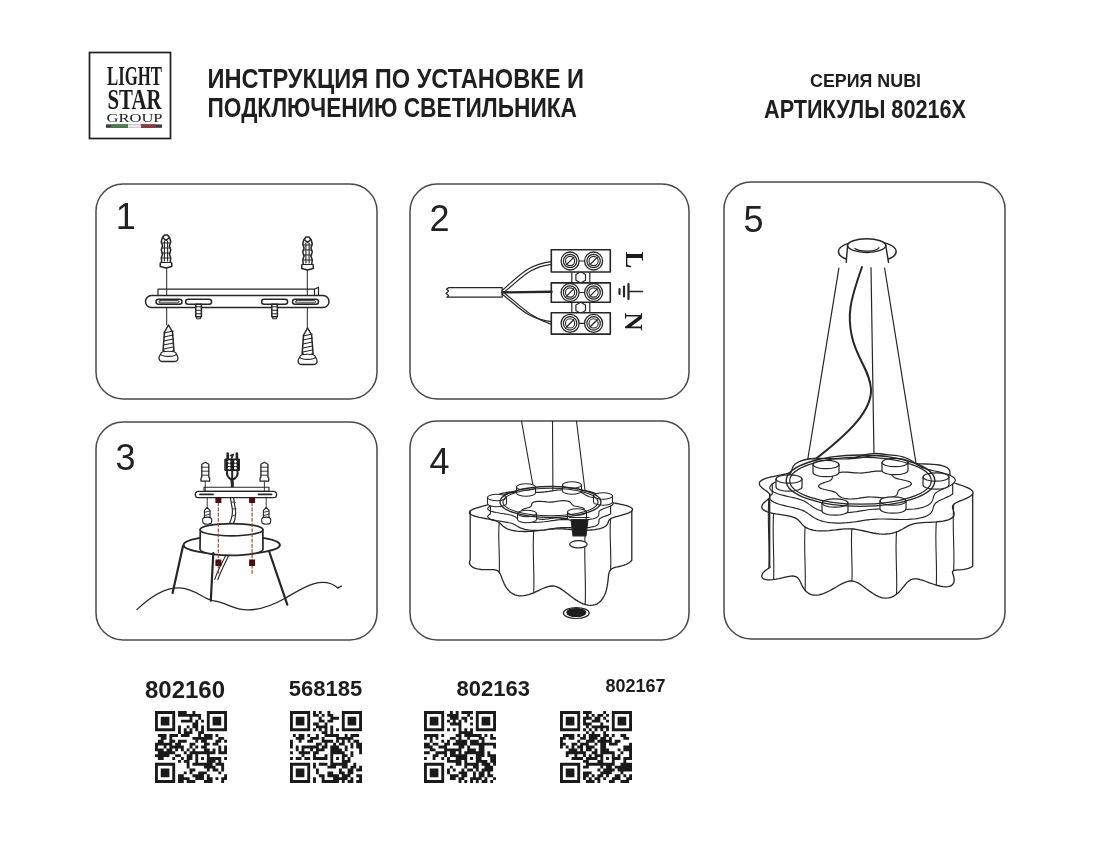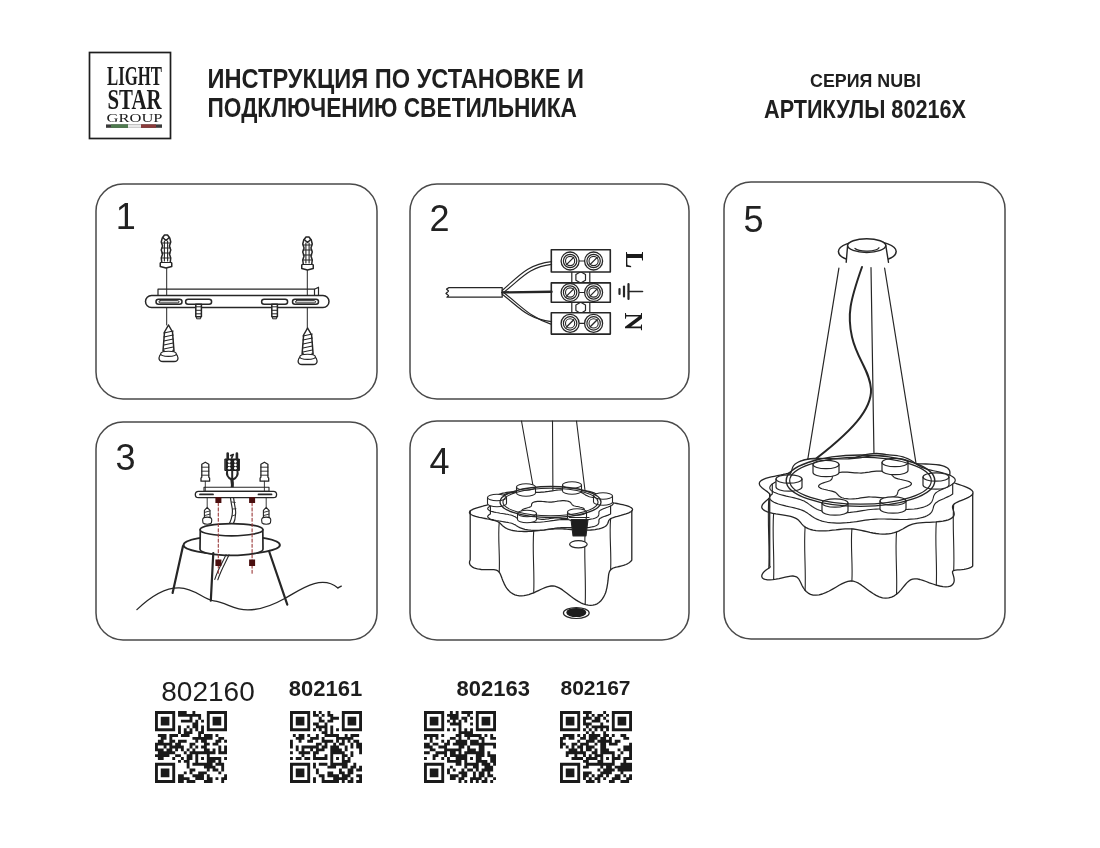--- a/index.html
+++ b/index.html
@@ -250,31 +250,31 @@
     <path d="M53,298 A13,4.2 0 0 0 79,298" fill="none" stroke-width="1.2"></path>
     <path d="M200,296 A13,4.2 0 0 1 226,296 L226,304 A13,4.2 0 0 1 200,304 Z" fill="#fff" stroke-width="1.2"></path>
     <path d="M200,296 A13,4.2 0 0 0 226,296" fill="none" stroke-width="1.2"></path>
     <path d="M99,322 A13,4.2 0 0 1 125,322 L125,330 A13,4.2 0 0 1 99,330 Z" fill="#fff" stroke-width="1.2"></path>
     <path d="M99,322 A13,4.2 0 0 0 125,322" fill="none" stroke-width="1.2"></path>
     <path d="M157,320 A13,4.2 0 0 1 183,320 L183,328 A13,4.2 0 0 1 157,328 Z" fill="#fff" stroke-width="1.2"></path>
     <path d="M157,320 A13,4.2 0 0 0 183,320" fill="none" stroke-width="1.2"></path>
     <ellipse cx="137.5" cy="299.7" rx="74.3" ry="25.7" stroke-width="1.4"></ellipse>
     <ellipse cx="137.5" cy="299.7" rx="70.8" ry="23.5" stroke-width="1.2"></ellipse>
   </svg>
-<div class="abs" style="left:138px;top:676px;width:140px;text-align:center;font-size:28px;font-weight:normal;color:#1d1d1d">802160</div>
+<div class="abs" style="left:115px;top:676px;width:140px;text-align:center;font-size:24px;font-weight:bold;color:#1d1d1d">802160</div>
 <svg class="abs" style="left:155px;top:711px" width="72" height="72" viewBox="0 0 72 72">
     <rect width="72" height="72" fill="#fff"></rect>
     <path d="M0.0 0.0h20.16v2.88h-20.16zM23.04 0.0h8.64v2.88h-8.64zM37.44 0.0h2.88v2.88h-2.88zM51.84 0.0h20.16v2.88h-20.16zM0.0 2.88h2.88v2.88h-2.88zM17.28 2.88h2.88v2.88h-2.88zM23.04 2.88h23.04v2.88h-23.04zM51.84 2.88h2.88v2.88h-2.88zM69.12 2.88h2.88v2.88h-2.88zM0.0 5.76h2.88v2.88h-2.88zM5.76 5.76h8.64v2.88h-8.64zM17.28 5.76h2.88v2.88h-2.88zM34.56 5.76h2.88v2.88h-2.88zM43.2 5.76h2.88v2.88h-2.88zM51.84 5.76h2.88v2.88h-2.88zM57.6 5.76h8.64v2.88h-8.64zM69.12 5.76h2.88v2.88h-2.88zM0.0 8.64h2.88v2.88h-2.88zM5.76 8.64h8.64v2.88h-8.64zM17.28 8.64h2.88v2.88h-2.88zM25.92 8.64h11.52v2.88h-11.52zM40.32 8.64h2.88v2.88h-2.88zM46.08 8.64h2.88v2.88h-2.88zM51.84 8.64h2.88v2.88h-2.88zM57.6 8.64h8.64v2.88h-8.64zM69.12 8.64h2.88v2.88h-2.88zM0.0 11.52h2.88v2.88h-2.88zM5.76 11.52h8.64v2.88h-8.64zM17.28 11.52h2.88v2.88h-2.88zM37.44 11.52h5.76v2.88h-5.76zM51.84 11.52h2.88v2.88h-2.88zM57.6 11.52h8.64v2.88h-8.64zM69.12 11.52h2.88v2.88h-2.88zM0.0 14.4h2.88v2.88h-2.88zM17.28 14.4h2.88v2.88h-2.88zM23.04 14.4h2.88v2.88h-2.88zM31.68 14.4h2.88v2.88h-2.88zM37.44 14.4h5.76v2.88h-5.76zM46.08 14.4h2.88v2.88h-2.88zM51.84 14.4h2.88v2.88h-2.88zM69.12 14.4h2.88v2.88h-2.88zM0.0 17.28h20.16v2.88h-20.16zM23.04 17.28h2.88v2.88h-2.88zM28.8 17.28h2.88v2.88h-2.88zM34.56 17.28h2.88v2.88h-2.88zM40.32 17.28h2.88v2.88h-2.88zM46.08 17.28h2.88v2.88h-2.88zM51.84 17.28h20.16v2.88h-20.16zM23.04 20.16h2.88v2.88h-2.88zM28.8 20.16h8.64v2.88h-8.64zM43.2 20.16h5.76v2.88h-5.76zM2.88 23.04h8.64v2.88h-8.64zM14.4 23.04h8.64v2.88h-8.64zM25.92 23.04h8.64v2.88h-8.64zM43.2 23.04h2.88v2.88h-2.88zM48.96 23.04h8.64v2.88h-8.64zM60.48 23.04h2.88v2.88h-2.88zM5.76 25.92h5.76v2.88h-5.76zM14.4 25.92h2.88v2.88h-2.88zM37.44 25.92h20.16v2.88h-20.16zM63.36 25.92h5.76v2.88h-5.76zM2.88 28.8h5.76v2.88h-5.76zM14.4 28.8h5.76v2.88h-5.76zM23.04 28.8h8.64v2.88h-8.64zM40.32 28.8h2.88v2.88h-2.88zM46.08 28.8h5.76v2.88h-5.76zM60.48 28.8h5.76v2.88h-5.76zM69.12 28.8h2.88v2.88h-2.88zM0.0 31.68h17.28v2.88h-17.28zM20.16 31.68h5.76v2.88h-5.76zM34.56 31.68h5.76v2.88h-5.76zM48.96 31.68h5.76v2.88h-5.76zM57.6 31.68h5.76v2.88h-5.76zM0.0 34.56h2.88v2.88h-2.88zM8.64 34.56h2.88v2.88h-2.88zM14.4 34.56h14.4v2.88h-14.4zM34.56 34.56h2.88v2.88h-2.88zM40.32 34.56h2.88v2.88h-2.88zM46.08 34.56h5.76v2.88h-5.76zM63.36 34.56h2.88v2.88h-2.88zM69.12 34.56h2.88v2.88h-2.88zM0.0 37.44h8.64v2.88h-8.64zM11.52 37.44h5.76v2.88h-5.76zM20.16 37.44h2.88v2.88h-2.88zM25.92 37.44h2.88v2.88h-2.88zM31.68 37.44h2.88v2.88h-2.88zM37.44 37.44h2.88v2.88h-2.88zM48.96 37.44h5.76v2.88h-5.76zM57.6 37.44h2.88v2.88h-2.88zM63.36 37.44h2.88v2.88h-2.88zM69.12 37.44h2.88v2.88h-2.88zM2.88 40.32h17.28v2.88h-17.28zM28.8 40.32h2.88v2.88h-2.88zM34.56 40.32h25.92v2.88h-25.92zM63.36 40.32h8.64v2.88h-8.64zM0.0 43.2h14.4v2.88h-14.4zM20.16 43.2h5.76v2.88h-5.76zM31.68 43.2h5.76v2.88h-5.76zM40.32 43.2h2.88v2.88h-2.88zM51.84 43.2h2.88v2.88h-2.88zM2.88 46.08h5.76v2.88h-5.76zM17.28 46.08h2.88v2.88h-2.88zM25.92 46.08h2.88v2.88h-2.88zM31.68 46.08h5.76v2.88h-5.76zM40.32 46.08h2.88v2.88h-2.88zM46.08 46.08h2.88v2.88h-2.88zM51.84 46.08h14.4v2.88h-14.4zM69.12 46.08h2.88v2.88h-2.88zM23.04 48.96h2.88v2.88h-2.88zM28.8 48.96h5.76v2.88h-5.76zM40.32 48.96h2.88v2.88h-2.88zM51.84 48.96h8.64v2.88h-8.64zM63.36 48.96h2.88v2.88h-2.88zM0.0 51.84h20.16v2.88h-20.16zM31.68 51.84h2.88v2.88h-2.88zM37.44 51.84h20.16v2.88h-20.16zM60.48 51.84h8.64v2.88h-8.64zM0.0 54.72h2.88v2.88h-2.88zM17.28 54.72h2.88v2.88h-2.88zM31.68 54.72h2.88v2.88h-2.88zM48.96 54.72h11.52v2.88h-11.52zM66.24 54.72h2.88v2.88h-2.88zM0.0 57.6h2.88v2.88h-2.88zM5.76 57.6h8.64v2.88h-8.64zM17.28 57.6h2.88v2.88h-2.88zM34.56 57.6h5.76v2.88h-5.76zM51.84 57.6h2.88v2.88h-2.88zM57.6 57.6h5.76v2.88h-5.76zM66.24 57.6h2.88v2.88h-2.88zM0.0 60.48h2.88v2.88h-2.88zM5.76 60.48h8.64v2.88h-8.64zM17.28 60.48h2.88v2.88h-2.88zM28.8 60.48h2.88v2.88h-2.88zM34.56 60.48h2.88v2.88h-2.88zM43.2 60.48h8.64v2.88h-8.64zM63.36 60.48h2.88v2.88h-2.88zM0.0 63.36h2.88v2.88h-2.88zM5.76 63.36h8.64v2.88h-8.64zM17.28 63.36h2.88v2.88h-2.88zM23.04 63.36h5.76v2.88h-5.76zM37.44 63.36h11.52v2.88h-11.52zM51.84 63.36h2.88v2.88h-2.88zM69.12 63.36h2.88v2.88h-2.88zM0.0 66.24h2.88v2.88h-2.88zM17.28 66.24h2.88v2.88h-2.88zM23.04 66.24h11.52v2.88h-11.52zM40.32 66.24h8.64v2.88h-8.64zM51.84 66.24h5.76v2.88h-5.76zM60.48 66.24h2.88v2.88h-2.88zM66.24 66.24h5.76v2.88h-5.76zM0.0 69.12h20.16v2.88h-20.16zM23.04 69.12h5.76v2.88h-5.76zM31.68 69.12h8.64v2.88h-8.64zM48.96 69.12h8.64v2.88h-8.64zM66.24 69.12h2.88v2.88h-2.88z" fill="#1a1a1a"></path>
   </svg>
-<div class="abs" style="left:255.5px;top:676px;width:140px;text-align:center;font-size:22px;font-weight:bold;color:#1d1d1d">802161</div>
+<div class="abs" style="left:255.5px;top:676px;width:140px;text-align:center;font-size:22px;font-weight:bold;color:#1d1d1d">568185</div>
 <svg class="abs" style="left:289.5px;top:711px" width="72" height="72" viewBox="0 0 72 72">
     <rect width="72" height="72" fill="#fff"></rect>
     <path d="M0.0 0.0h20.16v2.88h-20.16zM23.04 0.0h2.88v2.88h-2.88zM28.8 0.0h2.88v2.88h-2.88zM37.44 0.0h2.88v2.88h-2.88zM51.84 0.0h20.16v2.88h-20.16zM0.0 2.88h2.88v2.88h-2.88zM17.28 2.88h2.88v2.88h-2.88zM23.04 2.88h5.76v2.88h-5.76zM31.68 2.88h2.88v2.88h-2.88zM37.44 2.88h5.76v2.88h-5.76zM51.84 2.88h2.88v2.88h-2.88zM69.12 2.88h2.88v2.88h-2.88zM0.0 5.76h2.88v2.88h-2.88zM5.76 5.76h8.64v2.88h-8.64zM17.28 5.76h2.88v2.88h-2.88zM28.8 5.76h2.88v2.88h-2.88zM40.32 5.76h8.64v2.88h-8.64zM51.84 5.76h2.88v2.88h-2.88zM57.6 5.76h8.64v2.88h-8.64zM69.12 5.76h2.88v2.88h-2.88zM0.0 8.64h2.88v2.88h-2.88zM5.76 8.64h8.64v2.88h-8.64zM17.28 8.64h2.88v2.88h-2.88zM28.8 8.64h5.76v2.88h-5.76zM37.44 8.64h5.76v2.88h-5.76zM51.84 8.64h2.88v2.88h-2.88zM57.6 8.64h8.64v2.88h-8.64zM69.12 8.64h2.88v2.88h-2.88zM0.0 11.52h2.88v2.88h-2.88zM5.76 11.52h8.64v2.88h-8.64zM17.28 11.52h2.88v2.88h-2.88zM23.04 11.52h5.76v2.88h-5.76zM34.56 11.52h2.88v2.88h-2.88zM51.84 11.52h2.88v2.88h-2.88zM57.6 11.52h8.64v2.88h-8.64zM69.12 11.52h2.88v2.88h-2.88zM0.0 14.4h2.88v2.88h-2.88zM17.28 14.4h2.88v2.88h-2.88zM25.92 14.4h11.52v2.88h-11.52zM40.32 14.4h2.88v2.88h-2.88zM51.84 14.4h2.88v2.88h-2.88zM69.12 14.4h2.88v2.88h-2.88zM0.0 17.28h20.16v2.88h-20.16zM23.04 17.28h2.88v2.88h-2.88zM28.8 17.28h2.88v2.88h-2.88zM34.56 17.28h2.88v2.88h-2.88zM40.32 17.28h2.88v2.88h-2.88zM46.08 17.28h2.88v2.88h-2.88zM51.84 17.28h20.16v2.88h-20.16zM31.68 20.16h5.76v2.88h-5.76zM40.32 20.16h2.88v2.88h-2.88zM2.88 23.04h2.88v2.88h-2.88zM8.64 23.04h5.76v2.88h-5.76zM17.28 23.04h2.88v2.88h-2.88zM25.92 23.04h2.88v2.88h-2.88zM34.56 23.04h14.4v2.88h-14.4zM54.72 23.04h2.88v2.88h-2.88zM60.48 23.04h8.64v2.88h-8.64zM5.76 25.92h8.64v2.88h-8.64zM20.16 25.92h8.64v2.88h-8.64zM31.68 25.92h2.88v2.88h-2.88zM46.08 25.92h17.28v2.88h-17.28zM0.0 28.8h2.88v2.88h-2.88zM8.64 28.8h2.88v2.88h-2.88zM17.28 28.8h5.76v2.88h-5.76zM31.68 28.8h11.52v2.88h-11.52zM46.08 28.8h2.88v2.88h-2.88zM51.84 28.8h2.88v2.88h-2.88zM57.6 28.8h2.88v2.88h-2.88zM63.36 28.8h5.76v2.88h-5.76zM0.0 31.68h2.88v2.88h-2.88zM25.92 31.68h5.76v2.88h-5.76zM34.56 31.68h2.88v2.88h-2.88zM43.2 31.68h2.88v2.88h-2.88zM48.96 31.68h5.76v2.88h-5.76zM60.48 31.68h2.88v2.88h-2.88zM66.24 31.68h5.76v2.88h-5.76zM0.0 34.56h2.88v2.88h-2.88zM5.76 34.56h2.88v2.88h-2.88zM11.52 34.56h17.28v2.88h-17.28zM31.68 34.56h5.76v2.88h-5.76zM40.32 34.56h8.64v2.88h-8.64zM54.72 34.56h2.88v2.88h-2.88zM60.48 34.56h2.88v2.88h-2.88zM66.24 34.56h5.76v2.88h-5.76zM5.76 37.44h2.88v2.88h-2.88zM11.52 37.44h2.88v2.88h-2.88zM20.16 37.44h2.88v2.88h-2.88zM25.92 37.44h8.64v2.88h-8.64zM40.32 37.44h11.52v2.88h-11.52zM54.72 37.44h2.88v2.88h-2.88zM69.12 37.44h2.88v2.88h-2.88zM0.0 40.32h2.88v2.88h-2.88zM8.64 40.32h11.52v2.88h-11.52zM23.04 40.32h5.76v2.88h-5.76zM40.32 40.32h14.4v2.88h-14.4zM60.48 40.32h2.88v2.88h-2.88zM69.12 40.32h2.88v2.88h-2.88zM11.52 43.2h2.88v2.88h-2.88zM23.04 43.2h2.88v2.88h-2.88zM34.56 43.2h2.88v2.88h-2.88zM40.32 43.2h2.88v2.88h-2.88zM51.84 43.2h5.76v2.88h-5.76zM60.48 43.2h2.88v2.88h-2.88zM0.0 46.08h2.88v2.88h-2.88zM5.76 46.08h5.76v2.88h-5.76zM14.4 46.08h5.76v2.88h-5.76zM23.04 46.08h14.4v2.88h-14.4zM40.32 46.08h2.88v2.88h-2.88zM46.08 46.08h2.88v2.88h-2.88zM51.84 46.08h2.88v2.88h-2.88zM57.6 46.08h2.88v2.88h-2.88zM40.32 48.96h2.88v2.88h-2.88zM51.84 48.96h8.64v2.88h-8.64zM0.0 51.84h20.16v2.88h-20.16zM23.04 51.84h2.88v2.88h-2.88zM28.8 51.84h8.64v2.88h-8.64zM40.32 51.84h17.28v2.88h-17.28zM63.36 51.84h2.88v2.88h-2.88zM0.0 54.72h2.88v2.88h-2.88zM17.28 54.72h2.88v2.88h-2.88zM23.04 54.72h2.88v2.88h-2.88zM37.44 54.72h8.64v2.88h-8.64zM51.84 54.72h5.76v2.88h-5.76zM60.48 54.72h5.76v2.88h-5.76zM69.12 54.72h2.88v2.88h-2.88zM0.0 57.6h2.88v2.88h-2.88zM5.76 57.6h8.64v2.88h-8.64zM17.28 57.6h2.88v2.88h-2.88zM25.92 57.6h2.88v2.88h-2.88zM48.96 57.6h2.88v2.88h-2.88zM57.6 57.6h5.76v2.88h-5.76zM66.24 57.6h5.76v2.88h-5.76zM0.0 60.48h2.88v2.88h-2.88zM5.76 60.48h8.64v2.88h-8.64zM17.28 60.48h2.88v2.88h-2.88zM25.92 60.48h2.88v2.88h-2.88zM37.44 60.48h5.76v2.88h-5.76zM48.96 60.48h5.76v2.88h-5.76zM57.6 60.48h5.76v2.88h-5.76zM0.0 63.36h2.88v2.88h-2.88zM5.76 63.36h8.64v2.88h-8.64zM17.28 63.36h2.88v2.88h-2.88zM28.8 63.36h5.76v2.88h-5.76zM37.44 63.36h11.52v2.88h-11.52zM51.84 63.36h8.64v2.88h-8.64zM66.24 63.36h5.76v2.88h-5.76zM0.0 66.24h2.88v2.88h-2.88zM17.28 66.24h2.88v2.88h-2.88zM23.04 66.24h2.88v2.88h-2.88zM31.68 66.24h2.88v2.88h-2.88zM43.2 66.24h14.4v2.88h-14.4zM60.48 66.24h2.88v2.88h-2.88zM69.12 66.24h2.88v2.88h-2.88zM0.0 69.12h20.16v2.88h-20.16zM23.04 69.12h2.88v2.88h-2.88zM31.68 69.12h17.28v2.88h-17.28zM51.84 69.12h2.88v2.88h-2.88zM57.6 69.12h5.76v2.88h-5.76zM66.24 69.12h5.76v2.88h-5.76z" fill="#1a1a1a"></path>
   </svg>
 <div class="abs" style="left:390px;top:676px;width:140px;text-align:right;font-size:22px;font-weight:bold;color:#1d1d1d">802163</div>
 <svg class="abs" style="left:424px;top:711px" width="72" height="72" viewBox="0 0 72 72">
     <rect width="72" height="72" fill="#fff"></rect>
     <path d="M0.0 0.0h20.16v2.88h-20.16zM25.92 0.0h2.88v2.88h-2.88zM31.68 0.0h2.88v2.88h-2.88zM37.44 0.0h11.52v2.88h-11.52zM51.84 0.0h20.16v2.88h-20.16zM0.0 2.88h2.88v2.88h-2.88zM17.28 2.88h2.88v2.88h-2.88zM23.04 2.88h11.52v2.88h-11.52zM43.2 2.88h2.88v2.88h-2.88zM51.84 2.88h2.88v2.88h-2.88zM69.12 2.88h2.88v2.88h-2.88zM0.0 5.76h2.88v2.88h-2.88zM5.76 5.76h8.64v2.88h-8.64zM17.28 5.76h2.88v2.88h-2.88zM25.92 5.76h8.64v2.88h-8.64zM37.44 5.76h5.76v2.88h-5.76zM46.08 5.76h2.88v2.88h-2.88zM51.84 5.76h2.88v2.88h-2.88zM57.6 5.76h8.64v2.88h-8.64zM69.12 5.76h2.88v2.88h-2.88zM0.0 8.64h2.88v2.88h-2.88zM5.76 8.64h8.64v2.88h-8.64zM17.28 8.64h2.88v2.88h-2.88zM23.04 8.64h2.88v2.88h-2.88zM28.8 8.64h2.88v2.88h-2.88zM34.56 8.64h2.88v2.88h-2.88zM40.32 8.64h2.88v2.88h-2.88zM51.84 8.64h2.88v2.88h-2.88zM57.6 8.64h8.64v2.88h-8.64zM69.12 8.64h2.88v2.88h-2.88zM0.0 11.52h2.88v2.88h-2.88zM5.76 11.52h8.64v2.88h-8.64zM17.28 11.52h2.88v2.88h-2.88zM25.92 11.52h11.52v2.88h-11.52zM46.08 11.52h2.88v2.88h-2.88zM51.84 11.52h2.88v2.88h-2.88zM57.6 11.52h8.64v2.88h-8.64zM69.12 11.52h2.88v2.88h-2.88zM0.0 14.4h2.88v2.88h-2.88zM17.28 14.4h2.88v2.88h-2.88zM34.56 14.4h2.88v2.88h-2.88zM51.84 14.4h2.88v2.88h-2.88zM69.12 14.4h2.88v2.88h-2.88zM0.0 17.28h20.16v2.88h-20.16zM23.04 17.28h2.88v2.88h-2.88zM28.8 17.28h2.88v2.88h-2.88zM34.56 17.28h2.88v2.88h-2.88zM40.32 17.28h2.88v2.88h-2.88zM46.08 17.28h2.88v2.88h-2.88zM51.84 17.28h20.16v2.88h-20.16zM34.56 20.16h14.4v2.88h-14.4zM0.0 23.04h14.4v2.88h-14.4zM17.28 23.04h2.88v2.88h-2.88zM31.68 23.04h5.76v2.88h-5.76zM40.32 23.04h17.28v2.88h-17.28zM60.48 23.04h2.88v2.88h-2.88zM66.24 23.04h2.88v2.88h-2.88zM0.0 25.92h2.88v2.88h-2.88zM5.76 25.92h2.88v2.88h-2.88zM11.52 25.92h2.88v2.88h-2.88zM25.92 25.92h5.76v2.88h-5.76zM34.56 25.92h2.88v2.88h-2.88zM43.2 25.92h2.88v2.88h-2.88zM54.72 25.92h5.76v2.88h-5.76zM66.24 25.92h5.76v2.88h-5.76zM5.76 28.8h2.88v2.88h-2.88zM17.28 28.8h2.88v2.88h-2.88zM23.04 28.8h2.88v2.88h-2.88zM31.68 28.8h11.52v2.88h-11.52zM46.08 28.8h8.64v2.88h-8.64zM57.6 28.8h2.88v2.88h-2.88zM0.0 31.68h5.76v2.88h-5.76zM8.64 31.68h5.76v2.88h-5.76zM20.16 31.68h5.76v2.88h-5.76zM28.8 31.68h14.4v2.88h-14.4zM46.08 31.68h25.92v2.88h-25.92zM0.0 34.56h8.64v2.88h-8.64zM14.4 34.56h8.64v2.88h-8.64zM34.56 34.56h5.76v2.88h-5.76zM43.2 34.56h2.88v2.88h-2.88zM54.72 34.56h5.76v2.88h-5.76zM69.12 34.56h2.88v2.88h-2.88zM5.76 37.44h5.76v2.88h-5.76zM20.16 37.44h17.28v2.88h-17.28zM43.2 37.44h8.64v2.88h-8.64zM54.72 37.44h5.76v2.88h-5.76zM0.0 40.32h5.76v2.88h-5.76zM11.52 40.32h11.52v2.88h-11.52zM25.92 40.32h5.76v2.88h-5.76zM34.56 40.32h2.88v2.88h-2.88zM40.32 40.32h20.16v2.88h-20.16zM63.36 40.32h2.88v2.88h-2.88zM8.64 43.2h5.76v2.88h-5.76zM20.16 43.2h2.88v2.88h-2.88zM25.92 43.2h17.28v2.88h-17.28zM51.84 43.2h8.64v2.88h-8.64zM63.36 43.2h8.64v2.88h-8.64zM0.0 46.08h2.88v2.88h-2.88zM8.64 46.08h2.88v2.88h-2.88zM17.28 46.08h2.88v2.88h-2.88zM23.04 46.08h2.88v2.88h-2.88zM31.68 46.08h11.52v2.88h-11.52zM46.08 46.08h2.88v2.88h-2.88zM51.84 46.08h5.76v2.88h-5.76zM66.24 46.08h5.76v2.88h-5.76zM23.04 48.96h14.4v2.88h-14.4zM40.32 48.96h2.88v2.88h-2.88zM51.84 48.96h11.52v2.88h-11.52zM66.24 48.96h5.76v2.88h-5.76zM0.0 51.84h20.16v2.88h-20.16zM31.68 51.84h5.76v2.88h-5.76zM40.32 51.84h14.4v2.88h-14.4zM57.6 51.84h8.64v2.88h-8.64zM69.12 51.84h2.88v2.88h-2.88zM0.0 54.72h2.88v2.88h-2.88zM17.28 54.72h2.88v2.88h-2.88zM25.92 54.72h2.88v2.88h-2.88zM40.32 54.72h2.88v2.88h-2.88zM48.96 54.72h5.76v2.88h-5.76zM60.48 54.72h8.64v2.88h-8.64zM0.0 57.6h2.88v2.88h-2.88zM5.76 57.6h8.64v2.88h-8.64zM17.28 57.6h2.88v2.88h-2.88zM23.04 57.6h2.88v2.88h-2.88zM28.8 57.6h2.88v2.88h-2.88zM37.44 57.6h2.88v2.88h-2.88zM43.2 57.6h5.76v2.88h-5.76zM51.84 57.6h2.88v2.88h-2.88zM57.6 57.6h11.52v2.88h-11.52zM0.0 60.48h2.88v2.88h-2.88zM5.76 60.48h8.64v2.88h-8.64zM17.28 60.48h2.88v2.88h-2.88zM23.04 60.48h2.88v2.88h-2.88zM34.56 60.48h8.64v2.88h-8.64zM48.96 60.48h2.88v2.88h-2.88zM54.72 60.48h5.76v2.88h-5.76zM63.36 60.48h2.88v2.88h-2.88zM0.0 63.36h2.88v2.88h-2.88zM5.76 63.36h8.64v2.88h-8.64zM17.28 63.36h2.88v2.88h-2.88zM25.92 63.36h8.64v2.88h-8.64zM37.44 63.36h5.76v2.88h-5.76zM48.96 63.36h2.88v2.88h-2.88zM54.72 63.36h5.76v2.88h-5.76zM63.36 63.36h5.76v2.88h-5.76zM0.0 66.24h2.88v2.88h-2.88zM17.28 66.24h2.88v2.88h-2.88zM25.92 66.24h5.76v2.88h-5.76zM34.56 66.24h5.76v2.88h-5.76zM46.08 66.24h11.52v2.88h-11.52zM60.48 66.24h2.88v2.88h-2.88zM69.12 66.24h2.88v2.88h-2.88zM0.0 69.12h20.16v2.88h-20.16zM34.56 69.12h2.88v2.88h-2.88zM40.32 69.12h2.88v2.88h-2.88zM46.08 69.12h2.88v2.88h-2.88zM51.84 69.12h2.88v2.88h-2.88zM57.6 69.12h5.76v2.88h-5.76zM66.24 69.12h2.88v2.88h-2.88z" fill="#1a1a1a"></path>
   </svg>
-<div class="abs" style="left:525.5px;top:676px;width:140px;text-align:center;font-size:21px;font-weight:bold;color:#1d1d1d">802167</div>
+<div class="abs" style="left:525.5px;top:676px;width:140px;text-align:right;font-size:18px;font-weight:bold;color:#1d1d1d">802167</div>
 <svg class="abs" style="left:559.5px;top:711px" width="72" height="72" viewBox="0 0 72 72">
     <rect width="72" height="72" fill="#fff"></rect>
     <path d="M0.0 0.0h20.16v2.88h-20.16zM23.04 0.0h8.64v2.88h-8.64zM43.2 0.0h2.88v2.88h-2.88zM51.84 0.0h20.16v2.88h-20.16zM0.0 2.88h2.88v2.88h-2.88zM17.28 2.88h2.88v2.88h-2.88zM25.92 2.88h2.88v2.88h-2.88zM31.68 2.88h2.88v2.88h-2.88zM37.44 2.88h5.76v2.88h-5.76zM46.08 2.88h2.88v2.88h-2.88zM51.84 2.88h2.88v2.88h-2.88zM69.12 2.88h2.88v2.88h-2.88zM0.0 5.76h2.88v2.88h-2.88zM5.76 5.76h8.64v2.88h-8.64zM17.28 5.76h2.88v2.88h-2.88zM23.04 5.76h8.64v2.88h-8.64zM34.56 5.76h5.76v2.88h-5.76zM43.2 5.76h2.88v2.88h-2.88zM51.84 5.76h2.88v2.88h-2.88zM57.6 5.76h8.64v2.88h-8.64zM69.12 5.76h2.88v2.88h-2.88zM0.0 8.64h2.88v2.88h-2.88zM5.76 8.64h8.64v2.88h-8.64zM17.28 8.64h2.88v2.88h-2.88zM23.04 8.64h2.88v2.88h-2.88zM31.68 8.64h8.64v2.88h-8.64zM46.08 8.64h2.88v2.88h-2.88zM51.84 8.64h2.88v2.88h-2.88zM57.6 8.64h8.64v2.88h-8.64zM69.12 8.64h2.88v2.88h-2.88zM0.0 11.52h2.88v2.88h-2.88zM5.76 11.52h8.64v2.88h-8.64zM17.28 11.52h2.88v2.88h-2.88zM23.04 11.52h8.64v2.88h-8.64zM40.32 11.52h2.88v2.88h-2.88zM51.84 11.52h2.88v2.88h-2.88zM57.6 11.52h8.64v2.88h-8.64zM69.12 11.52h2.88v2.88h-2.88zM0.0 14.4h2.88v2.88h-2.88zM17.28 14.4h2.88v2.88h-2.88zM25.92 14.4h2.88v2.88h-2.88zM31.68 14.4h17.28v2.88h-17.28zM51.84 14.4h2.88v2.88h-2.88zM69.12 14.4h2.88v2.88h-2.88zM0.0 17.28h20.16v2.88h-20.16zM23.04 17.28h2.88v2.88h-2.88zM28.8 17.28h2.88v2.88h-2.88zM34.56 17.28h2.88v2.88h-2.88zM40.32 17.28h2.88v2.88h-2.88zM46.08 17.28h2.88v2.88h-2.88zM51.84 17.28h20.16v2.88h-20.16zM25.92 20.16h2.88v2.88h-2.88zM31.68 20.16h2.88v2.88h-2.88zM43.2 20.16h2.88v2.88h-2.88zM2.88 23.04h11.52v2.88h-11.52zM17.28 23.04h2.88v2.88h-2.88zM23.04 23.04h2.88v2.88h-2.88zM28.8 23.04h11.52v2.88h-11.52zM43.2 23.04h5.76v2.88h-5.76zM51.84 23.04h2.88v2.88h-2.88zM60.48 23.04h5.76v2.88h-5.76zM0.0 25.92h5.76v2.88h-5.76zM8.64 25.92h5.76v2.88h-5.76zM20.16 25.92h5.76v2.88h-5.76zM28.8 25.92h8.64v2.88h-8.64zM40.32 25.92h5.76v2.88h-5.76zM48.96 25.92h2.88v2.88h-2.88zM63.36 25.92h5.76v2.88h-5.76zM0.0 28.8h2.88v2.88h-2.88zM17.28 28.8h2.88v2.88h-2.88zM25.92 28.8h8.64v2.88h-8.64zM37.44 28.8h14.4v2.88h-14.4zM54.72 28.8h5.76v2.88h-5.76zM0.0 31.68h5.76v2.88h-5.76zM11.52 31.68h5.76v2.88h-5.76zM20.16 31.68h8.64v2.88h-8.64zM34.56 31.68h2.88v2.88h-2.88zM40.32 31.68h5.76v2.88h-5.76zM48.96 31.68h8.64v2.88h-8.64zM69.12 31.68h2.88v2.88h-2.88zM0.0 34.56h2.88v2.88h-2.88zM5.76 34.56h2.88v2.88h-2.88zM11.52 34.56h2.88v2.88h-2.88zM17.28 34.56h5.76v2.88h-5.76zM25.92 34.56h8.64v2.88h-8.64zM40.32 34.56h5.76v2.88h-5.76zM63.36 34.56h8.64v2.88h-8.64zM8.64 37.44h8.64v2.88h-8.64zM20.16 37.44h2.88v2.88h-2.88zM25.92 37.44h5.76v2.88h-5.76zM34.56 37.44h2.88v2.88h-2.88zM40.32 37.44h8.64v2.88h-8.64zM57.6 37.44h2.88v2.88h-2.88zM63.36 37.44h8.64v2.88h-8.64zM5.76 40.32h20.16v2.88h-20.16zM31.68 40.32h5.76v2.88h-5.76zM40.32 40.32h14.4v2.88h-14.4zM60.48 40.32h2.88v2.88h-2.88zM69.12 40.32h2.88v2.88h-2.88zM5.76 43.2h2.88v2.88h-2.88zM14.4 43.2h2.88v2.88h-2.88zM23.04 43.2h2.88v2.88h-2.88zM28.8 43.2h2.88v2.88h-2.88zM34.56 43.2h8.64v2.88h-8.64zM51.84 43.2h2.88v2.88h-2.88zM57.6 43.2h2.88v2.88h-2.88zM69.12 43.2h2.88v2.88h-2.88zM11.52 46.08h11.52v2.88h-11.52zM25.92 46.08h11.52v2.88h-11.52zM40.32 46.08h2.88v2.88h-2.88zM46.08 46.08h2.88v2.88h-2.88zM51.84 46.08h8.64v2.88h-8.64zM63.36 46.08h8.64v2.88h-8.64zM23.04 48.96h5.76v2.88h-5.76zM37.44 48.96h5.76v2.88h-5.76zM51.84 48.96h2.88v2.88h-2.88zM63.36 48.96h2.88v2.88h-2.88zM0.0 51.84h20.16v2.88h-20.16zM25.92 51.84h28.8v2.88h-28.8zM60.48 51.84h11.52v2.88h-11.52zM0.0 54.72h2.88v2.88h-2.88zM17.28 54.72h2.88v2.88h-2.88zM23.04 54.72h5.76v2.88h-5.76zM40.32 54.72h2.88v2.88h-2.88zM46.08 54.72h5.76v2.88h-5.76zM54.72 54.72h17.28v2.88h-17.28zM0.0 57.6h2.88v2.88h-2.88zM5.76 57.6h8.64v2.88h-8.64zM17.28 57.6h2.88v2.88h-2.88zM37.44 57.6h2.88v2.88h-2.88zM43.2 57.6h11.52v2.88h-11.52zM57.6 57.6h14.4v2.88h-14.4zM0.0 60.48h2.88v2.88h-2.88zM5.76 60.48h8.64v2.88h-8.64zM17.28 60.48h2.88v2.88h-2.88zM23.04 60.48h8.64v2.88h-8.64zM40.32 60.48h11.52v2.88h-11.52zM60.48 60.48h2.88v2.88h-2.88zM0.0 63.36h2.88v2.88h-2.88zM5.76 63.36h8.64v2.88h-8.64zM17.28 63.36h2.88v2.88h-2.88zM23.04 63.36h5.76v2.88h-5.76zM31.68 63.36h2.88v2.88h-2.88zM37.44 63.36h5.76v2.88h-5.76zM46.08 63.36h2.88v2.88h-2.88zM54.72 63.36h5.76v2.88h-5.76zM63.36 63.36h2.88v2.88h-2.88zM69.12 63.36h2.88v2.88h-2.88zM0.0 66.24h2.88v2.88h-2.88zM17.28 66.24h2.88v2.88h-2.88zM23.04 66.24h2.88v2.88h-2.88zM28.8 66.24h2.88v2.88h-2.88zM34.56 66.24h5.76v2.88h-5.76zM43.2 66.24h2.88v2.88h-2.88zM51.84 66.24h8.64v2.88h-8.64zM66.24 66.24h5.76v2.88h-5.76zM0.0 69.12h20.16v2.88h-20.16zM25.92 69.12h8.64v2.88h-8.64zM37.44 69.12h2.88v2.88h-2.88zM48.96 69.12h5.76v2.88h-5.76zM60.48 69.12h8.64v2.88h-8.64z" fill="#1a1a1a"></path>
   </svg>
 </body></html>

